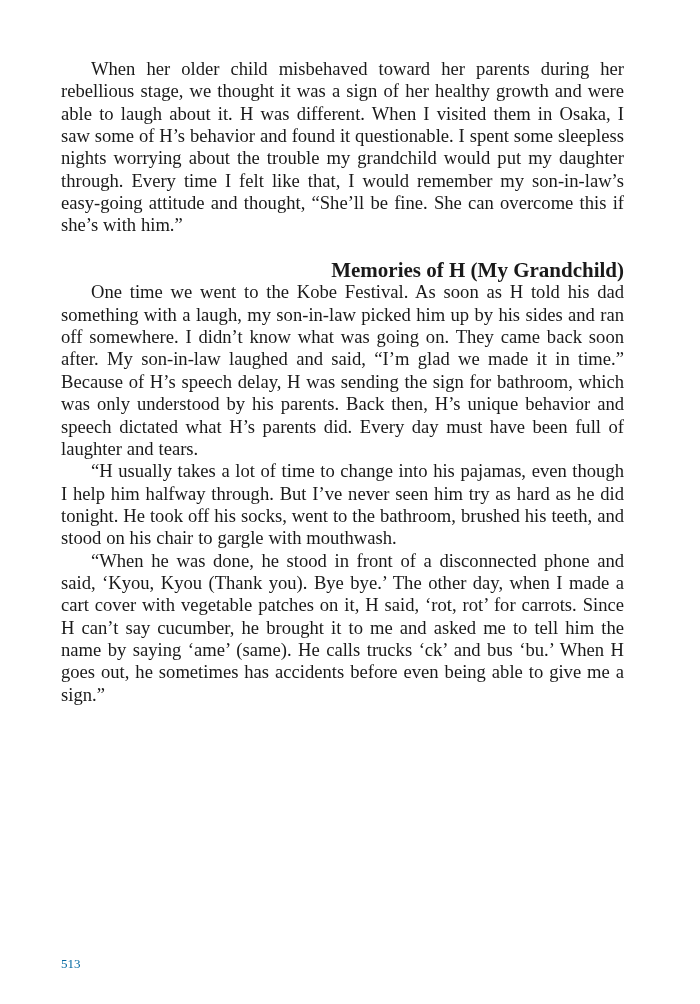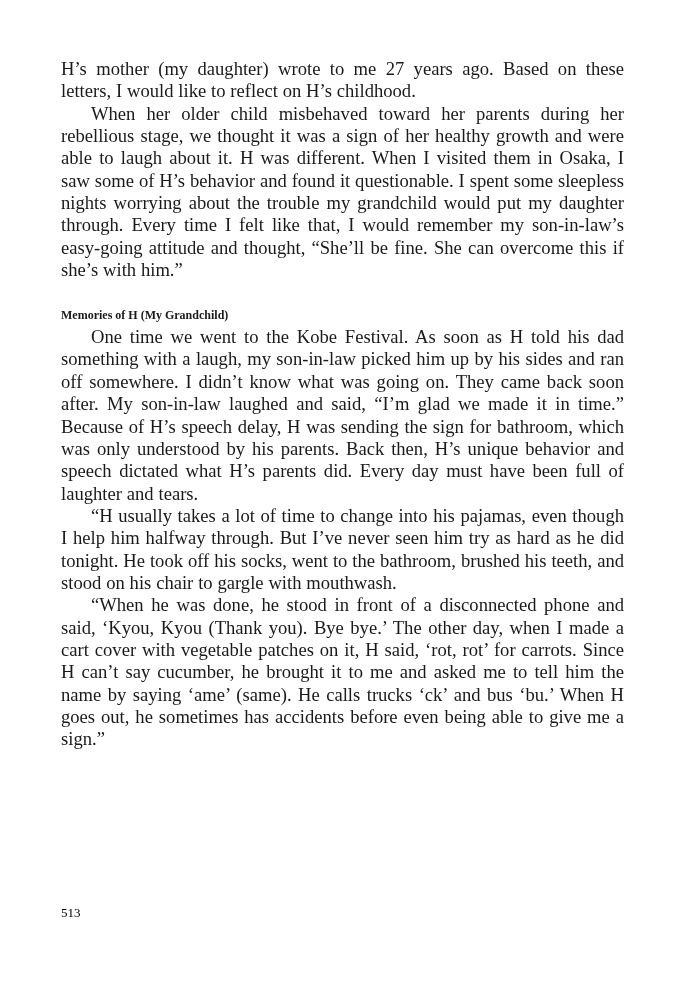--- a/index.html
+++ b/index.html
@@ -28,40 +28,40 @@
       text-align: justify;
       text-indent: 30px;
       hyphens: none;
       word-spacing: 0.2px;
     }
     .para.no-indent {
       text-indent: 0;
     }
     .heading {
       margin: 22.35px 0 0 0;
-      font-size: 12px;
+      font-size: 21px;
       line-height: 22.35px;
       font-weight: bold;
       text-indent: 0;
+      text-align: right;
     }
     .page-number {
       position: absolute;
       left: 61px;
-      top: 905px;
+      top: 956px;
       font-size: 13px;
       line-height: 16px;
       font-family: "Liberation Serif", "DejaVu Serif", serif;
-      color: #000000;
+      color: #0369a1;
     }
   </style>
 </head>
 <body>
 
 <div class="page">
-  <p class="para no-indent">H’s mother (my daughter) wrote to me 27 years ago. Based on these letters, I would like to reflect on H’s childhood.</p>
   <p class="para">When her older child misbehaved toward her parents during her rebellious stage, we thought it was a sign of her healthy growth and were able to laugh about it. H was different. When I visited them in Osaka, I saw some of H’s behavior and found it questionable. I spent some sleepless nights worrying about the trouble my grandchild would put my daughter through. Every time I felt like that, I would remember my son-in-law’s easy-going attitude and thought, “She’ll be fine. She can overcome this if she’s with him.”</p>
 
   <h2 class="heading">Memories of H (My Grandchild)</h2>
 
   <p class="para">One time we went to the Kobe Festival. As soon as H told his dad something with a laugh, my son-in-law picked him up by his sides and ran off somewhere. I didn’t know what was going on. They came back soon after. My son-in-law laughed and said, “I’m glad we made it in time.” Because of H’s speech delay, H was sending the sign for bathroom, which was only understood by his parents. Back then, H’s unique behavior and speech dictated what H’s parents did. Every day must have been full of laughter and tears.</p>
   <p class="para">“H usually takes a lot of time to change into his pajamas, even though I help him halfway through. But I’ve never seen him try as hard as he did tonight. He took off his socks, went to the bathroom, brushed his teeth, and stood on his chair to gargle with mouthwash.</p>
   <p class="para">“When he was done, he stood in front of a disconnected phone and said, ‘Kyou, Kyou (Thank you). Bye bye.’ The other day, when I made a cart cover with vegetable patches on it, H said, ‘rot, rot’ for carrots. Since H can’t say cucumber, he brought it to me and asked me to tell him the name by saying ‘ame’ (same). He calls trucks ‘ck’ and bus ‘bu.’ When H goes out, he sometimes has accidents before even being able to give me a sign.”</p>
 </div>
 
 <div class="page-number">513</div>

